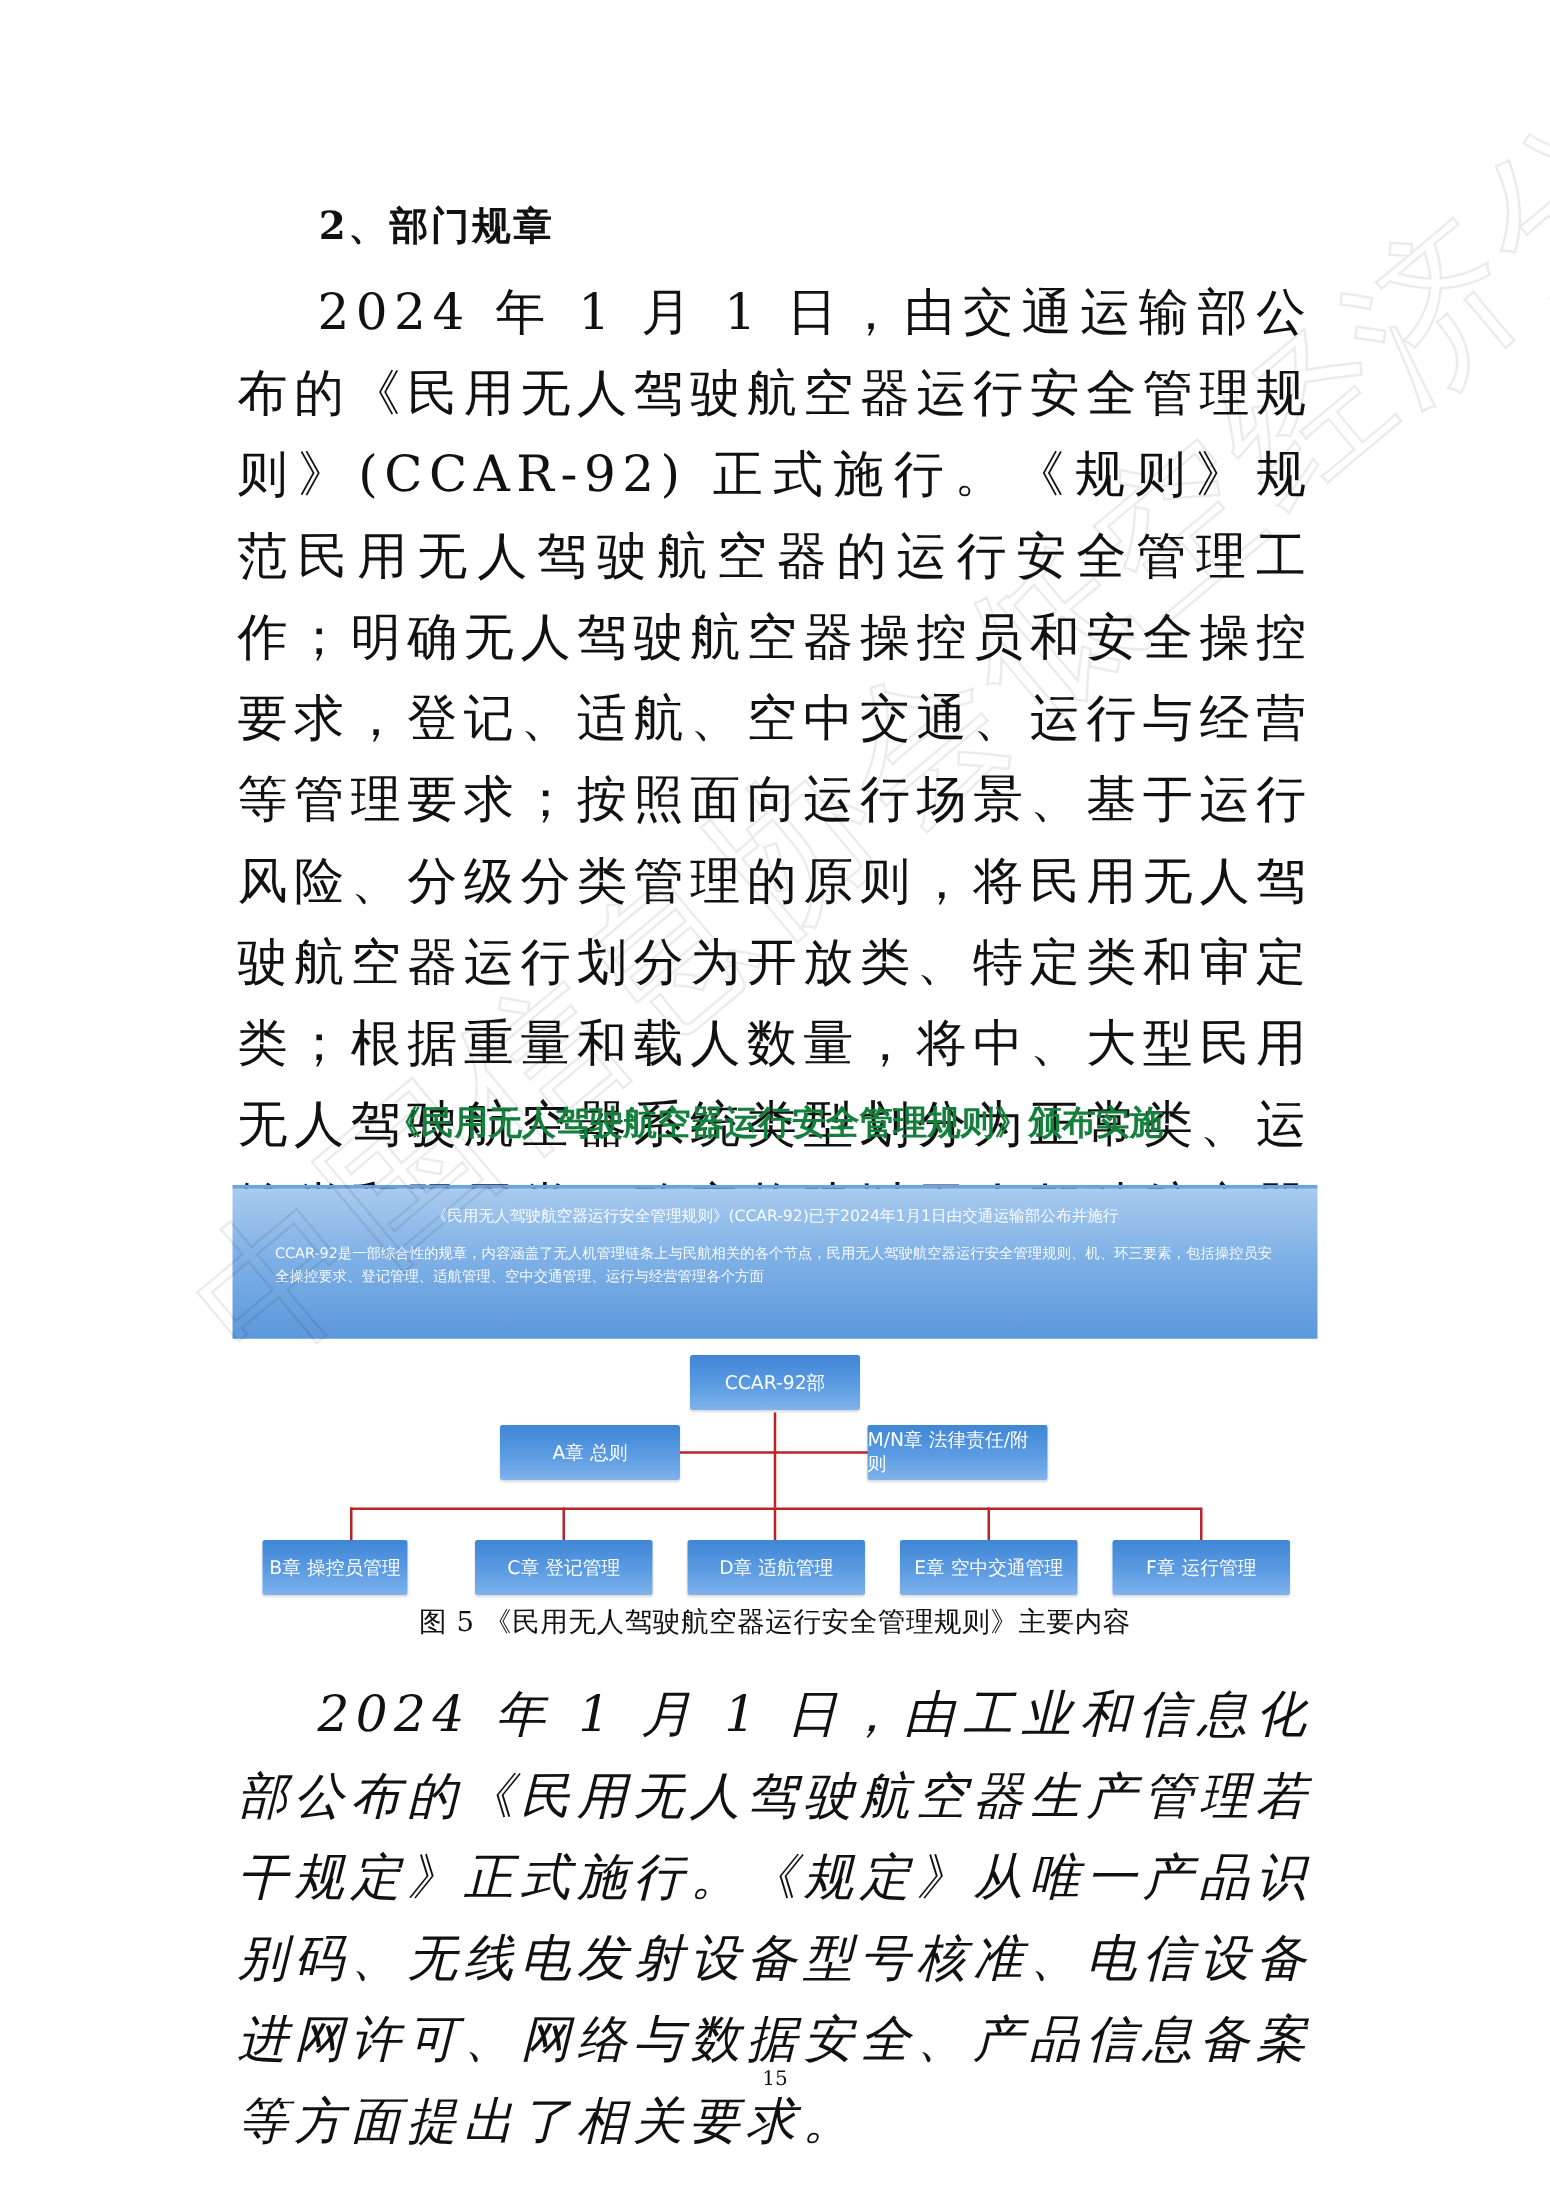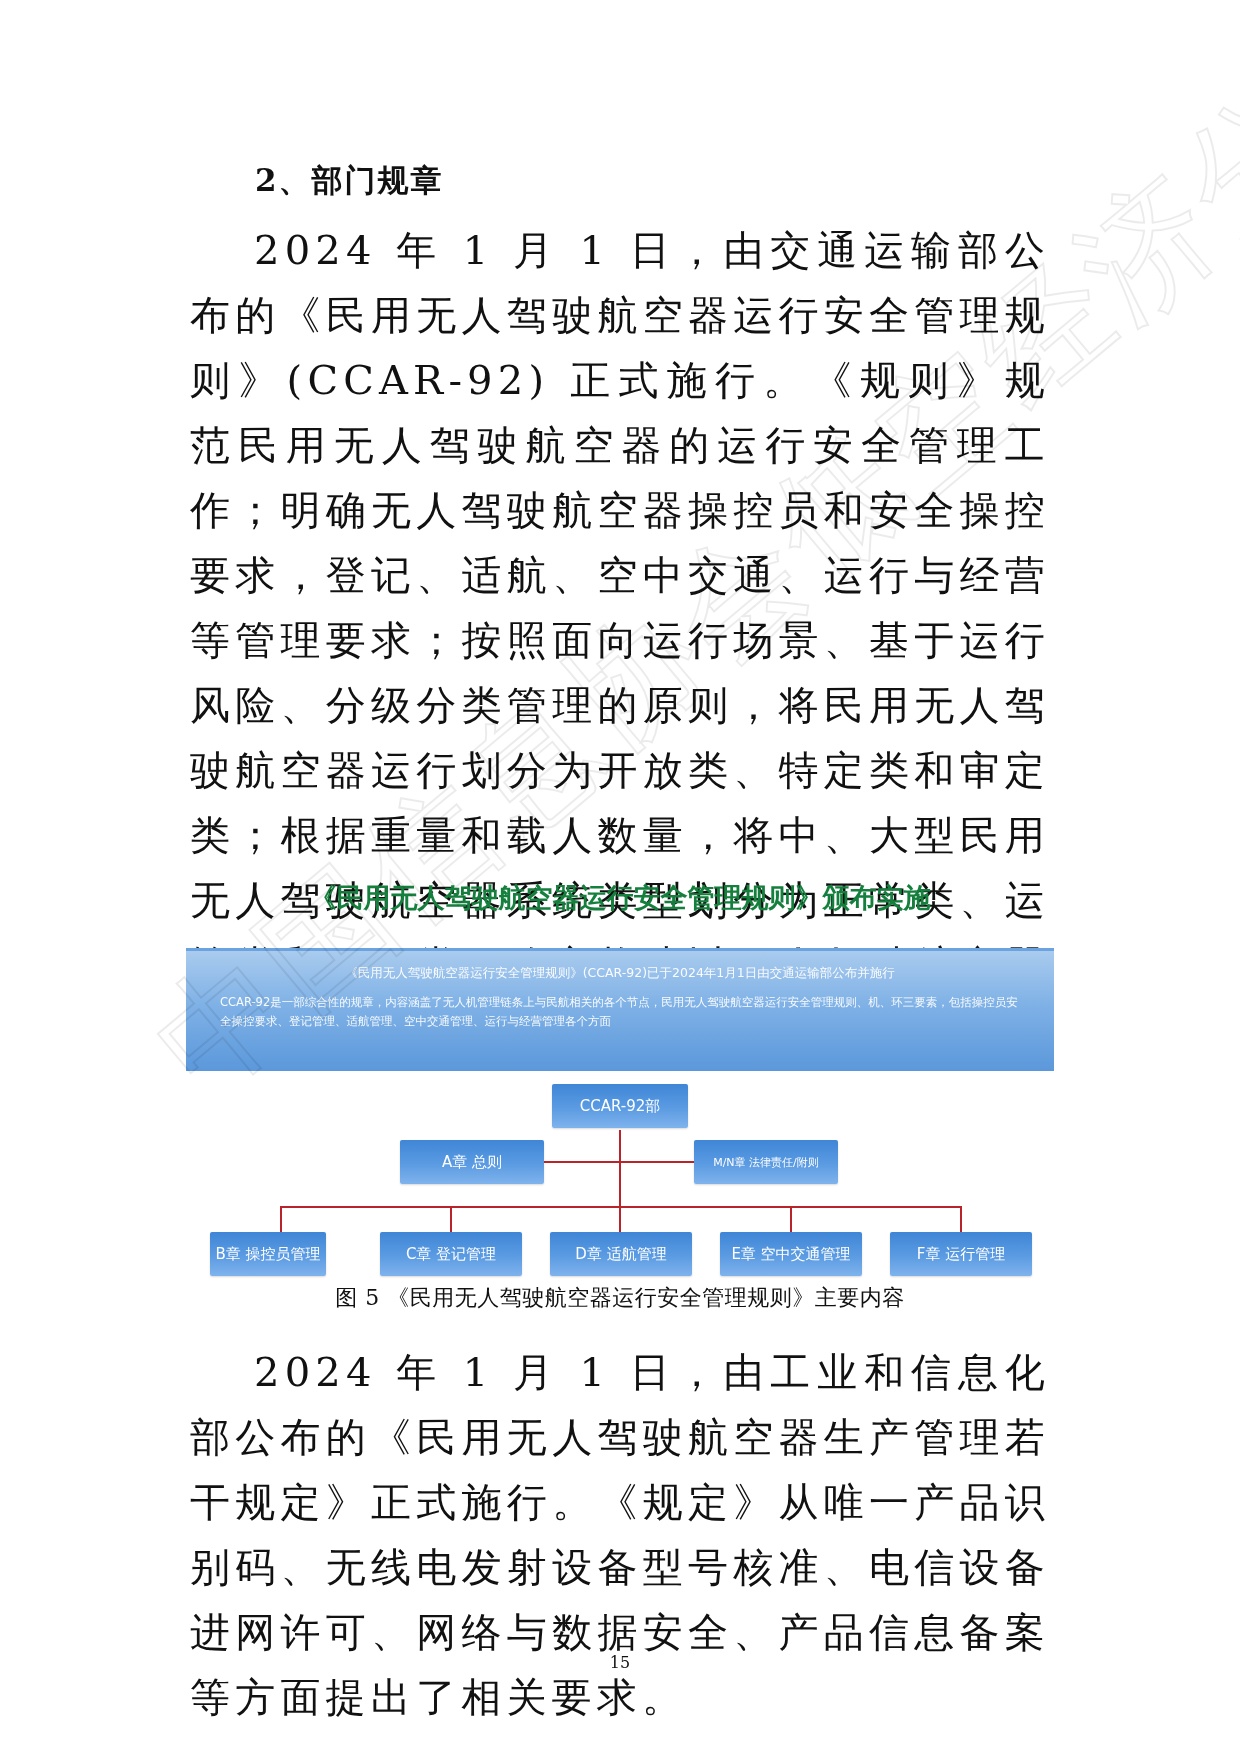--- a/index.html
+++ b/index.html
@@ -15,21 +15,21 @@
       -webkit-text-stroke: 2px rgba(0,0,0,0.08); color: transparent;
     }
     .heading {
       position: absolute; left: 255px; top: 160px; font-size: 31px; font-weight: bold; letter-spacing: 2px;
     }
     .para {
       position: absolute; left: 190px; width: 860px; font-size: 40px; line-height: 65px;
       letter-spacing: 5.2px; text-align: justify; text-indent: 64px; margin: 0;
     }
     .para1 { top: 218px; }
-    .para2 { top: 1340px; }
+    .para2 { top: 1340px; font-style: italic; }
     .figure-title {
       position: absolute; left: 190px; width: 860px; top: 880px; text-align: center;
       font-family: "DejaVu Sans", sans-serif; font-weight: bold; font-size: 27px; color: #15803d;
       letter-spacing: 0px;
     }
     .banner {
       position: absolute; left: 186px; top: 948px; width: 868px; height: 120px;
       background: linear-gradient(180deg, #a9cbee 0%, #7fb1e6 45%, #5b98db 100%);
       border-top: 3px solid #6aa3e0;
       font-family: "DejaVu Sans", sans-serif; color: #fff;
@@ -76,21 +76,21 @@
   <div class="line" style="left:296px; top:91px; width:236px; height:1.5px;"></div>
   <div class="line" style="left:94px; top:136px; width:680px; height:1.5px;"></div>
   <div class="line" style="left:94px; top:136px; width:1.5px; height:26px;"></div>
   <div class="line" style="left:264px; top:136px; width:1.5px; height:26px;"></div>
   <div class="line" style="left:433px; top:136px; width:1.5px; height:26px;"></div>
   <div class="line" style="left:604px; top:136px; width:1.5px; height:26px;"></div>
   <div class="line" style="left:774px; top:136px; width:1.5px; height:26px;"></div>
 
   <div class="node" style="left:366px; top:14px; width:136px;">CCAR-92部</div>
   <div class="node" style="left:214px; top:70px; width:144px;">A章 总则</div>
-  <div class="node" style="left:508px; top:70px; width:144px; font-size:11px;">M/N章 法律责任/附则</div>
+  <div class="node" style="left:508px; top:70px; width:144px; font-size:15px;">M/N章 法律责任/附则</div>
   <div class="node" style="left:24px; top:162px; width:116px;">B章 操控员管理</div>
   <div class="node" style="left:194px; top:162px; width:142px;">C章 登记管理</div>
   <div class="node" style="left:364px; top:162px; width:142px;">D章 适航管理</div>
   <div class="node" style="left:534px; top:162px; width:142px;">E章 空中交通管理</div>
   <div class="node" style="left:704px; top:162px; width:142px;text-align:right;">F章 运行管理</div>
 </div>
 
 <div class="caption">图 5 《民用无人驾驶航空器运行安全管理规则》主要内容</div>
 
 <p class="para para2">2024 年 1 月 1 日，由工业和信息化部公布的《民用无人驾驶航空器生产管理若干规定》正式施行。《规定》从唯一产品识别码、无线电发射设备型号核准、电信设备进网许可、网络与数据安全、产品信息备案等方面提出了相关要求。</p>

